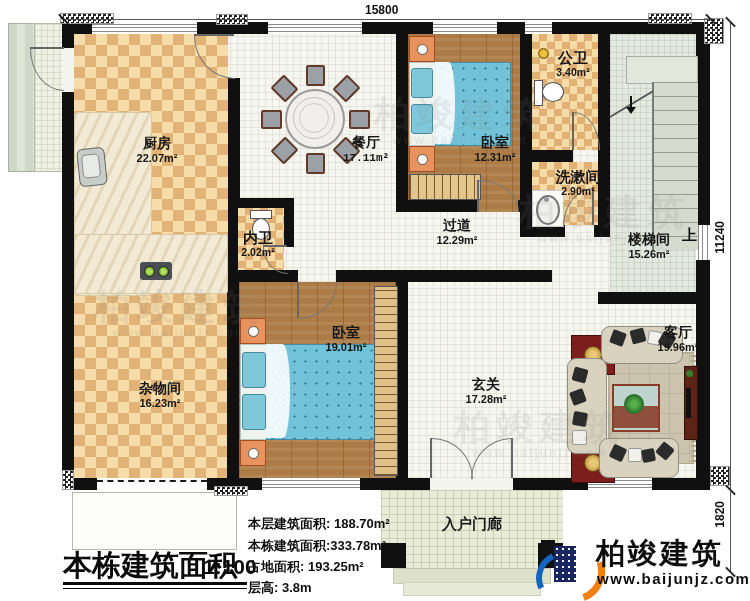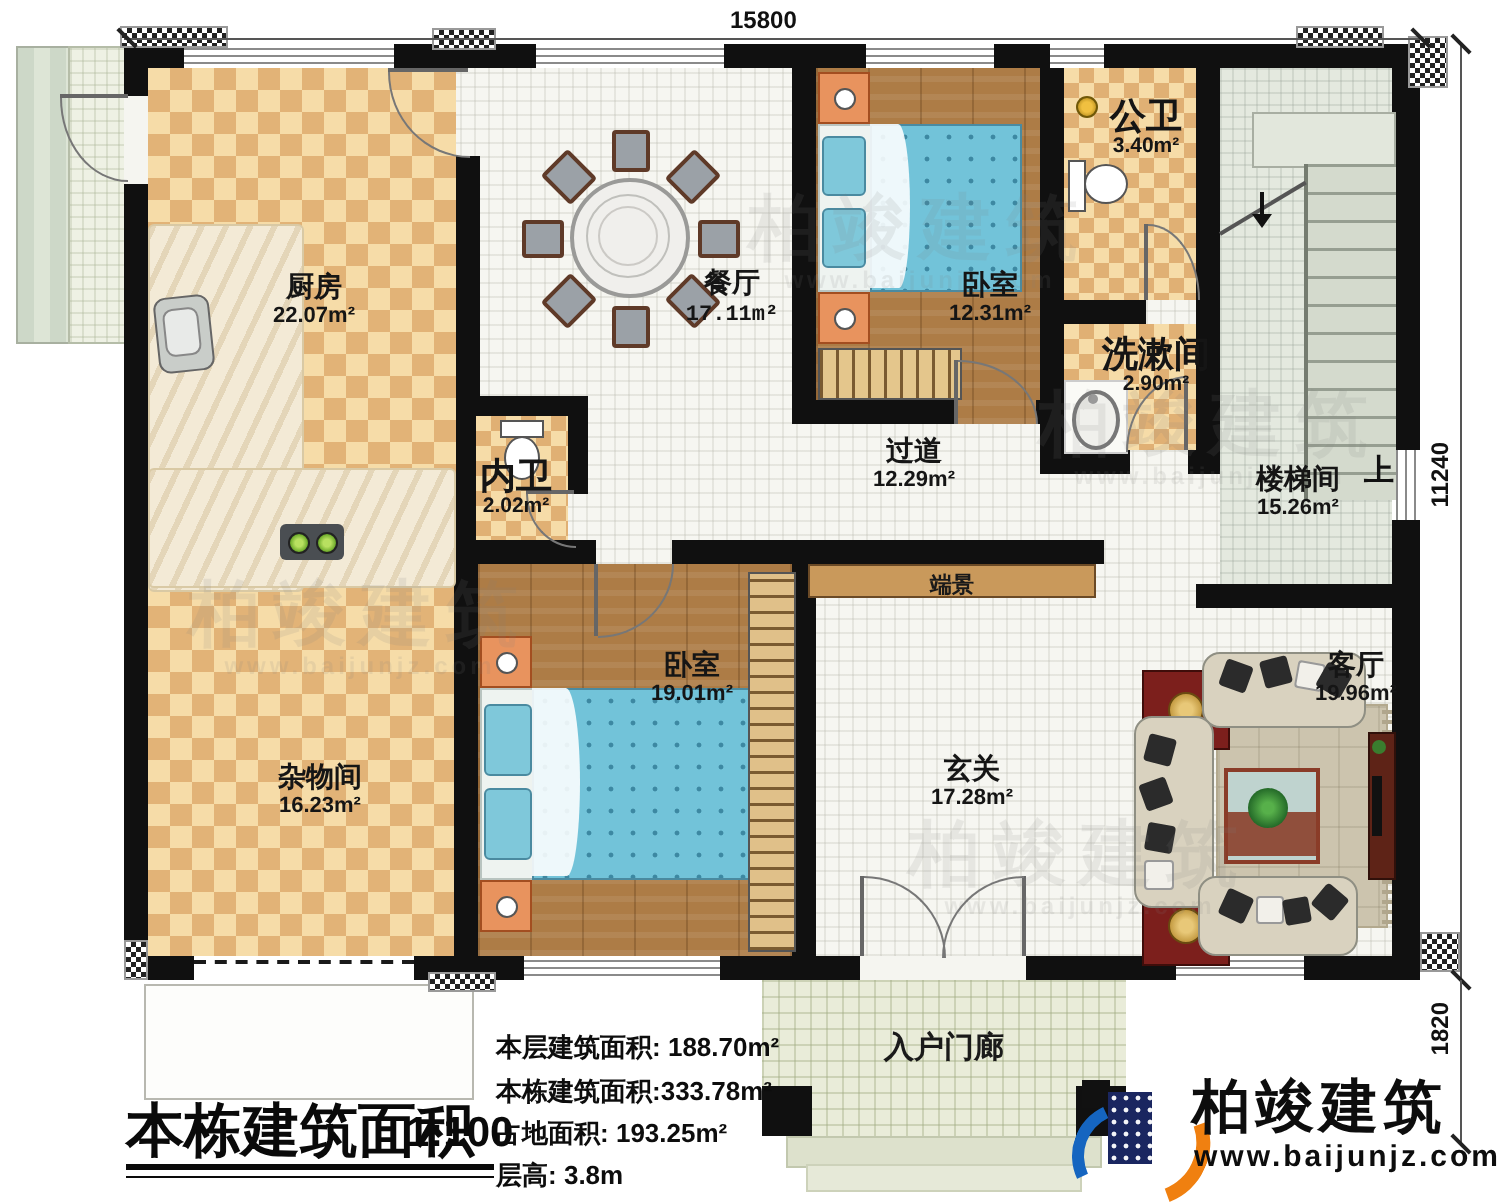--- a/index.html
+++ b/index.html
@@ -34,21 +34,21 @@
   .hatch{background:repeating-conic-gradient(#222 0 25%,#fff 0 50%);background-size:5px 5px;border:1px solid #999;}
   .arc-bl{border-left:1.5px solid #777;border-bottom:1.5px solid #777;border-bottom-left-radius:100% 100%;}
   .arc-br{border-right:1.5px solid #777;border-bottom:1.5px solid #777;border-bottom-right-radius:100% 100%;}
   .arc-tl{border-left:1.5px solid #777;border-top:1.5px solid #777;border-top-left-radius:100% 100%;}
   .arc-tr{border-right:1.5px solid #777;border-top:1.5px solid #777;border-top-right-radius:100% 100%;}
   .leaf{background:#666;}
   .rlabel{transform:translate(-50%,-50%);text-align:center;font-weight:bold;color:#151515;
           white-space:nowrap;line-height:1.12;}
   .rlabel .nm{font-size:14px;display:block;}
   .rlabel .ar{font-size:11px;display:block;}
-  .rlabel.sm .nm{font-size:18px;}
+  .rlabel.sm .nm{font-size:15px;}
   .rlabel.sm .ar{font-size:10.5px;}
   .nightstand{background:#e8935e;border:1px solid #a34e20;}
   .knob{position:absolute;left:50%;top:50%;width:9px;height:9px;margin:-5px 0 0 -5px;
         background:#fff;border:1.5px solid #555;border-radius:50%;}
   .pillowzone{background:#eef3f0;border:1px solid #b9c4c0;}
   .pillow{background:#7fc8da;border:1px solid #4a8aa0;border-radius:3px;}
   .mattress{background-color:#72c3d9;border:1px solid #4a8aa0;
     background-image:radial-gradient(#3d88a2 1px,transparent 1.4px);background-size:11px 11px;}
   .blanket{background:rgba(255,255,255,.88);border-radius:0 60% 55% 0/0 100% 100% 0;}
   .closet{background-color:#e4c68c;border:1px solid #555;
@@ -200,23 +200,20 @@
 
   <div class="abs" style="left:250px;top:210px;width:20px;height:7px;background:#fff;border:1px solid #555;"></div>
   <div class="abs" style="left:252px;top:218px;width:16px;height:20px;background:#fff;border:1.5px solid #555;border-radius:50%;"></div>
   <div class="abs" style="left:534px;top:80px;width:7px;height:24px;background:#fff;border:1px solid #555;"></div>
   <div class="abs" style="left:542px;top:82px;width:20px;height:18px;background:#fff;border:1.5px solid #555;border-radius:50%;"></div>
   <div class="abs" style="left:538px;top:48px;width:9px;height:9px;background:radial-gradient(#f0c040 40%,#a07810);border:1px solid #705808;border-radius:50%;"></div>
   <div class="abs" style="left:532px;top:190px;width:30px;height:35px;background:#fafaf6;border:1px solid #ccc;"></div>
   <div class="abs" style="left:536px;top:195px;width:20px;height:26px;background:#f0f0ec;border:2px solid #777;border-radius:50%;"></div>
   <div class="abs" style="left:544px;top:197px;width:5px;height:5px;background:#999;border-radius:50%;"></div>
 
-  <div class="abs" style="left:404px;top:282px;width:142px;height:15px;background:#c9995b;border:1px solid #6b4a26;text-align:center;">
-    <span style="font-size:11px;font-weight:bold;color:#1a1a1a;line-height:14px;">端景</span>
-  </div>
   <div class="abs" style="left:608px;top:352px;width:84px;height:110px;background-color:#ccc4ae;background-image:linear-gradient(rgba(120,110,85,.18) 1px,transparent 1px),linear-gradient(90deg,rgba(120,110,85,.18) 1px,transparent 1px);background-size:20px 20px;border:1px solid #b3a98e;"></div>
   <div class="abs" style="left:691px;top:352px;width:5px;height:110px;background:repeating-linear-gradient(0deg,#b0a68c 0 2px,transparent 2px 5px);"></div>
   <div class="abs mat" style="left:571px;top:335px;width:42px;height:38px;">
       <span class="medallion"></span>
     </div>
   <div class="abs mat" style="left:571px;top:443px;width:42px;height:38px;">
       <span class="medallion"></span>
     </div>
   <div class="abs sofa" style="left:601px;top:326px;width:80px;height:36px;"></div>
   <div class="abs spillow" style="left:611px;top:331px;width:14px;height:14px;transform:rotate(20deg);"></div>

